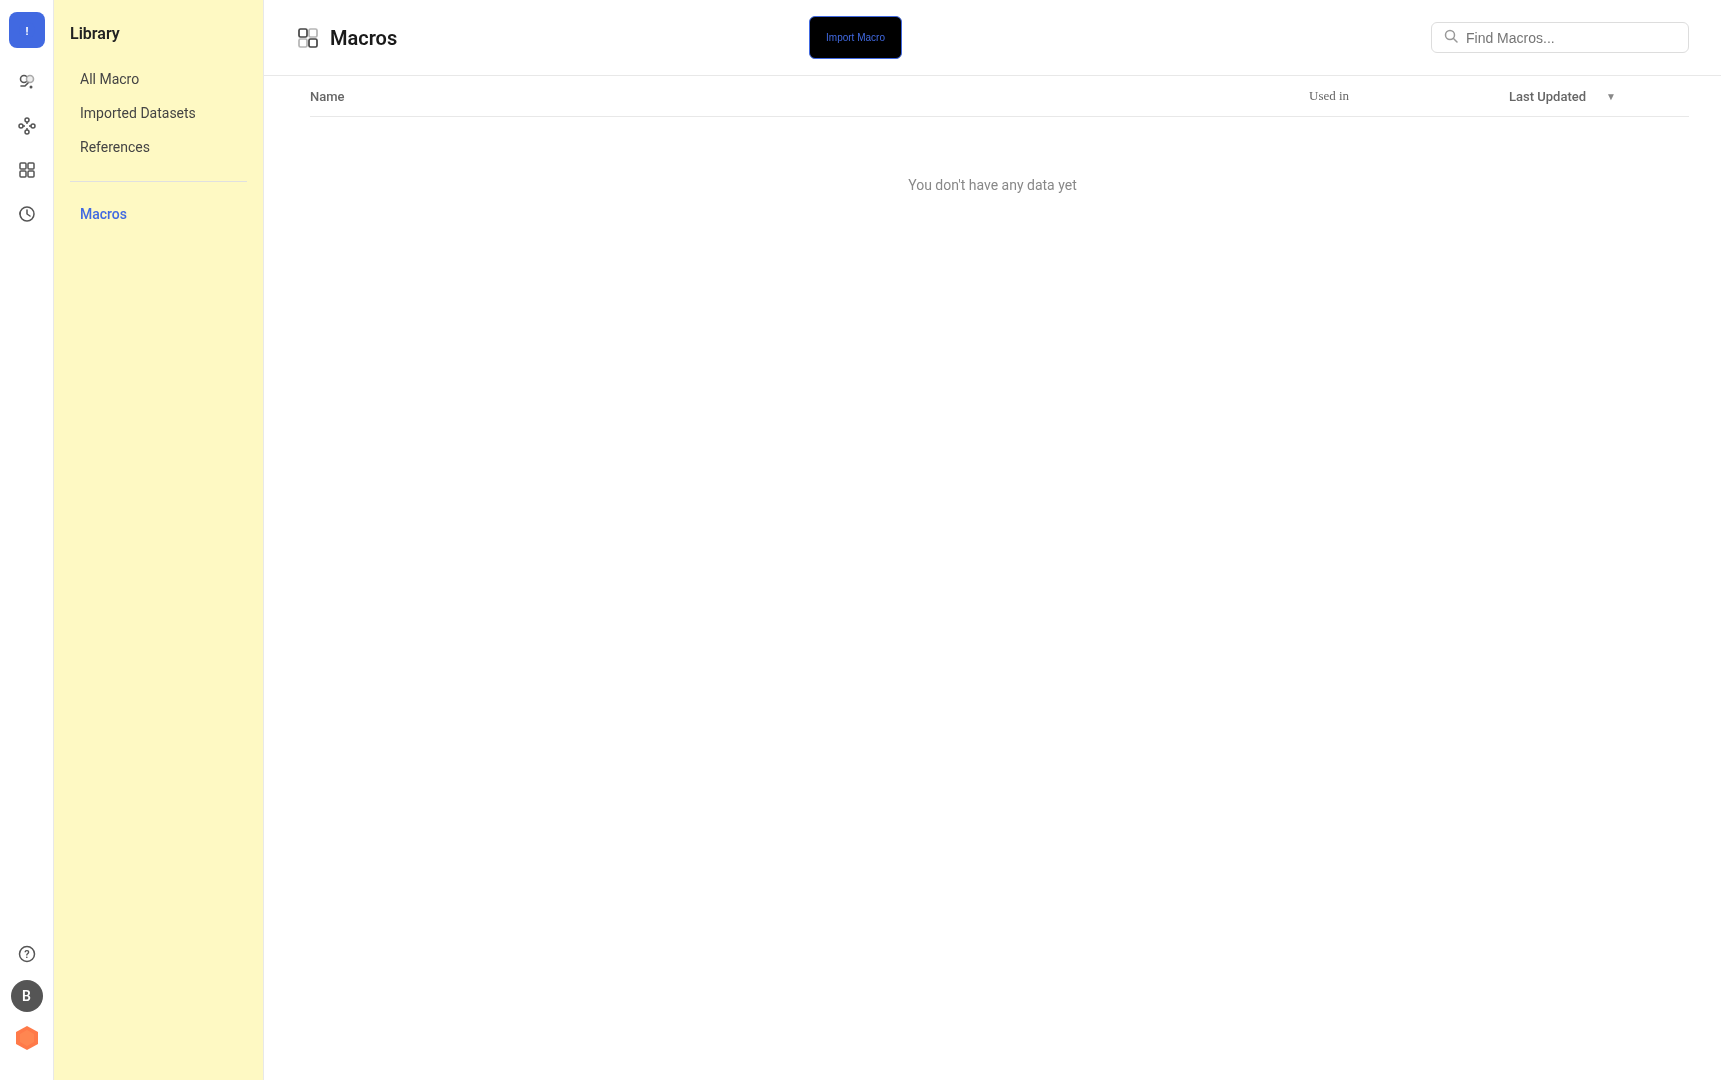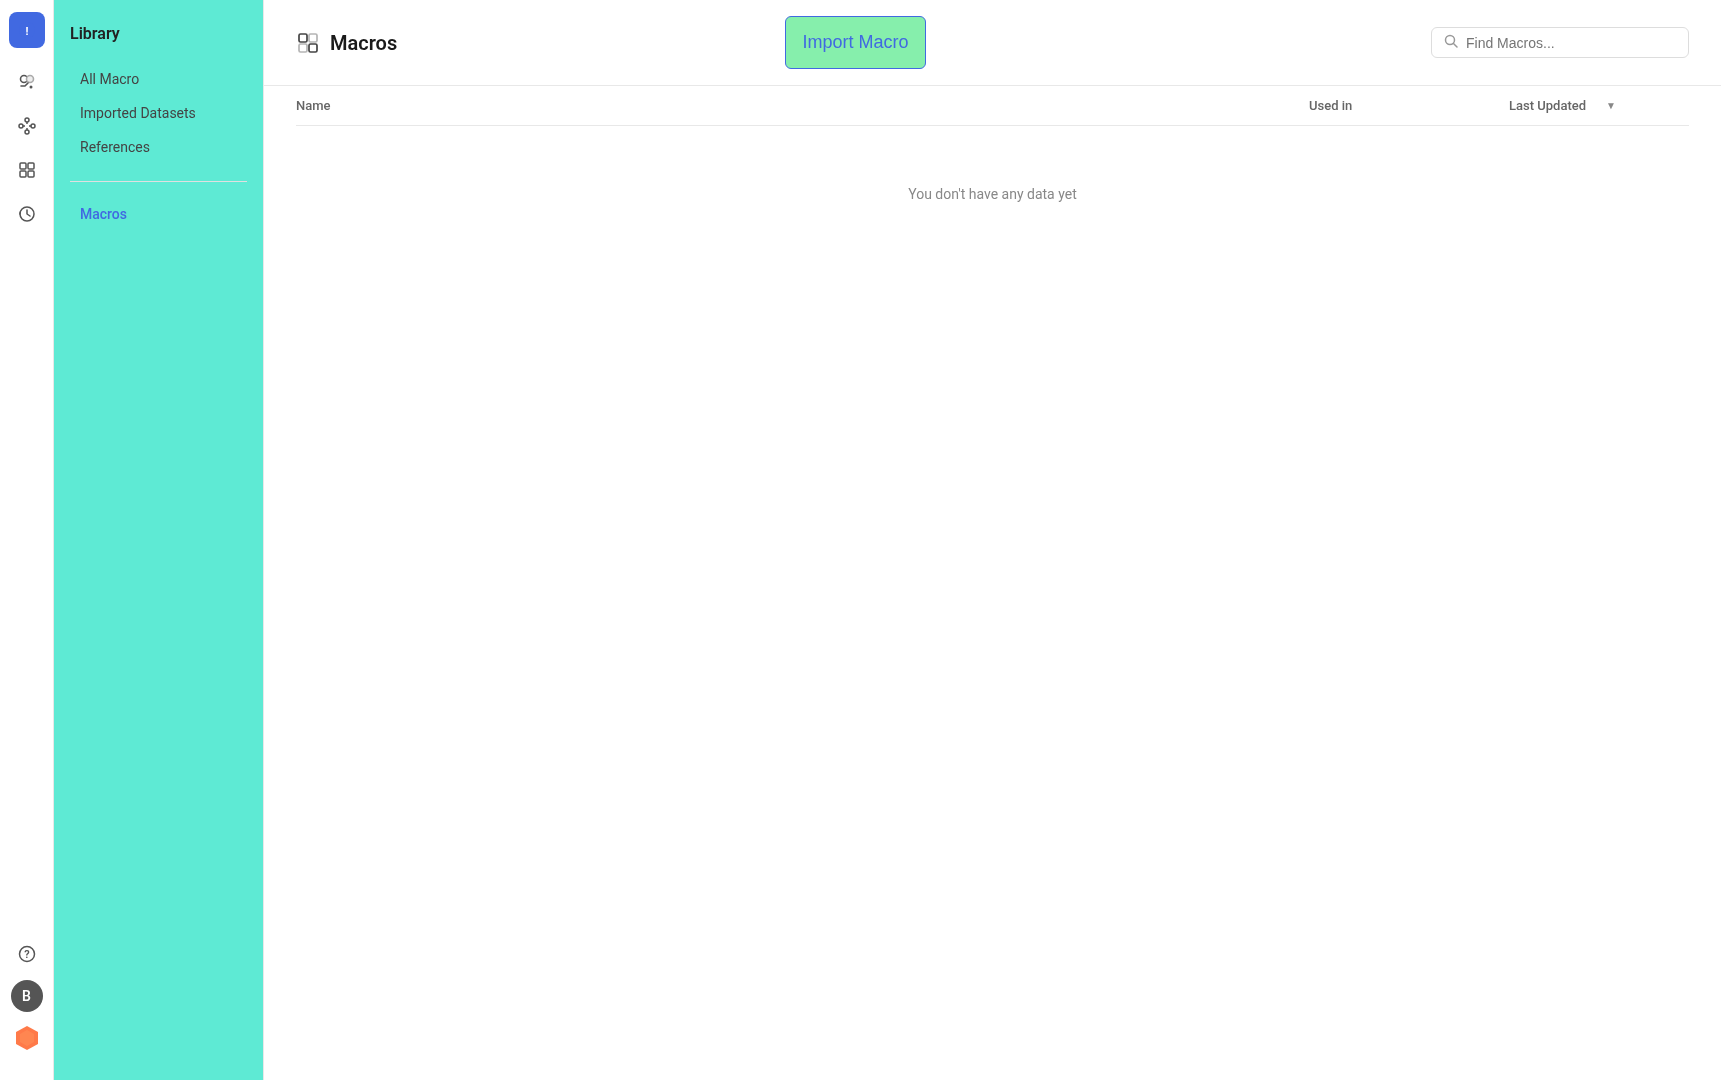--- a/index.html
+++ b/index.html
@@ -68,21 +68,21 @@
       align-items: center;
       justify-content: center;
       font-size: 14px;
       font-weight: 600;
       cursor: pointer;
     }
 
     
     .sidebar {
       width: 210px;
-      background: #5eead4;
+      background: #fef9c3;
       border-right: 1px solid #e8e8e8;
       padding: 24px 16px;
       display: flex;
       flex-direction: column;
     }
     .sidebar-title {
       font-size: 16px;
       font-weight: 600;
       color: #222;
       margin-bottom: 20px;
@@ -135,24 +135,24 @@
       align-items: center;
     }
     .page-title-text {
       font-size: 20px;
       font-weight: 600;
       color: #1a1a1a;
     }
     .import-macro-btn {
       border: 1px solid #4169e1;
       color: #4169e1;
-      background: #86efac;
+      background: #000000;
       padding: 15px 16px;
       border-radius: 6px;
-      font-size: 18px;
+      font-size: 10px;
       font-weight: 500;
       cursor: pointer;
     }
     .search-box {
       display: flex;
       align-items: center;
       border: 1px solid #ddd;
       border-radius: 6px;
       padding: 6px 12px;
       gap: 8px;
@@ -179,26 +179,28 @@
       overflow-y: auto;
     }
     .table-header {
       display: flex;
       align-items: center;
       padding: 12px 0;
       border-bottom: 1px solid #e8e8e8;
       font-size: 13px;
       color: #666;
       font-weight: 500;
+      margin-left: 14px;
     }
     .col-name {
       flex: 1;
     }
     .col-used-in {
       width: 200px;
+      font-family: Liberation Serif, serif;
     }
     .col-last-updated {
       width: 180px;
       display: flex;
       align-items: center;
       gap: 20px;
       cursor: pointer;
     }
     .sort-icon {
       font-size: 10px;

